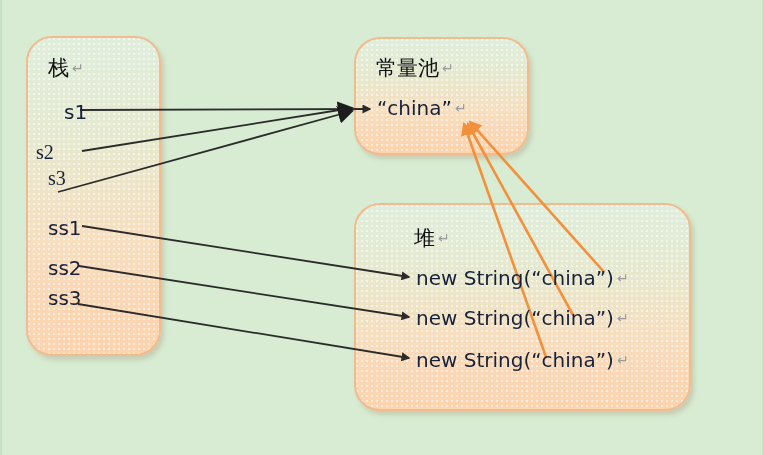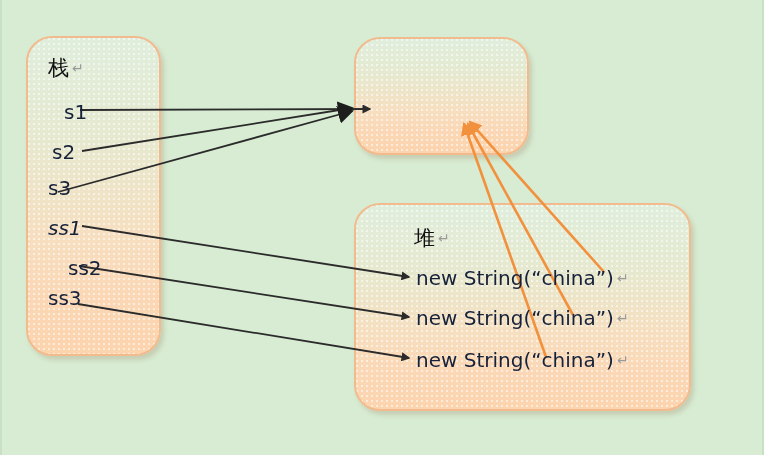--- a/index.html
+++ b/index.html
@@ -88,26 +88,28 @@
 
 <div id="canvas">
 
   <div class="box" id="stack-box"></div>
   <div class="box" id="pool-box"></div>
   <div class="box" id="heap-box"></div>
 
   <div class="lbl title" style="left:48px; top:58px;"><span>栈</span><span class="pilcrow">↵</span></div>
 
   <div class="lbl var" style="left:64px; top:102px;"><span>s1</span></div>
-  <div class="lbl var" style="left:52px; top:142px;"><span>s2</span></div>
-  <div class="lbl var" style="left:48px; top:178px;"><span>s3</span></div>
-  <div class="lbl var" style="left:48px; top:218px;font-style:italic;"><span>ss1</span></div>
-  <div class="lbl var" style="left:48px; top:258px;margin-left:20px;"><span>ss2</span></div>
+  <div class="lbl var" style="left:36px; top:142px;font-family:Liberation Serif, serif;"><span>s2</span></div>
+  <div class="lbl var" style="left:48px; top:168px;font-family:Liberation Serif, serif;"><span>s3</span></div>
+  <div class="lbl var" style="left:48px; top:218px;"><span>ss1</span></div>
+  <div class="lbl var" style="left:48px; top:258px;"><span>ss2</span></div>
   <div class="lbl var" style="left:48px; top:288px;"><span>ss3</span></div>
 
+  <div class="lbl title" style="left:376px; top:58px;"><span>常量池</span><span class="pilcrow">↵</span></div>
+  <div class="lbl var" style="left:377px; top:98px;"><span>“china”</span><span class="pilcrow">↵</span></div>
 
   <div class="lbl title" style="left:414px; top:228px;"><span>堆</span><span class="pilcrow">↵</span></div>
   <div class="lbl heap-item" style="left:416px; top:268px;"><span>new String(“china”)</span><span class="pilcrow">↵</span></div>
   <div class="lbl heap-item" style="left:416px; top:308px;"><span>new String(“china”)</span><span class="pilcrow">↵</span></div>
   <div class="lbl heap-item" style="left:416px; top:350px;"><span>new String(“china”)</span><span class="pilcrow">↵</span></div>
 
   <svg class="arrows" viewBox="0 0 764 455">
     <defs>
       <marker id="head-black" markerWidth="9" markerHeight="9" refX="7.5" refY="4.5" orient="auto" markerUnits="userSpaceOnUse">
         <path d="M0,0 L9,4.5 L0,9 z" fill="#2b2b2b"></path>

